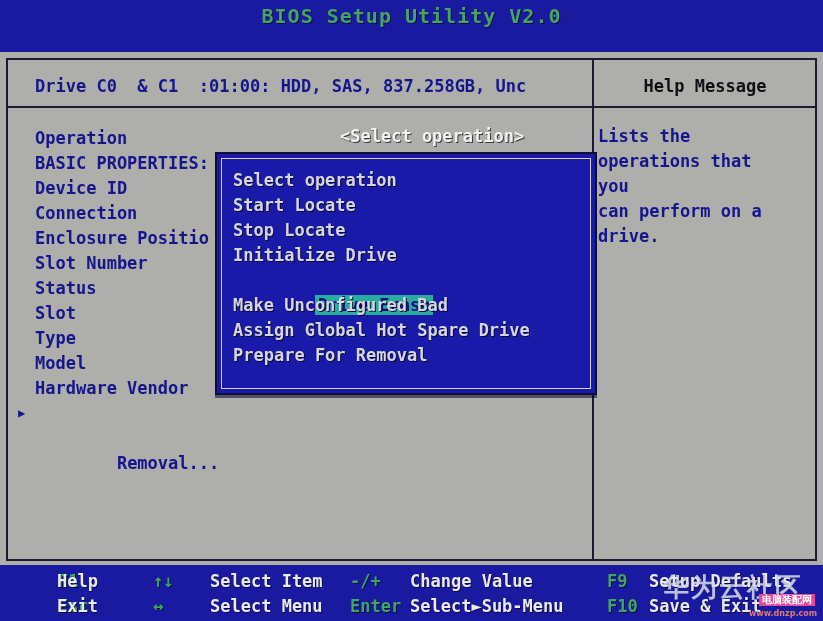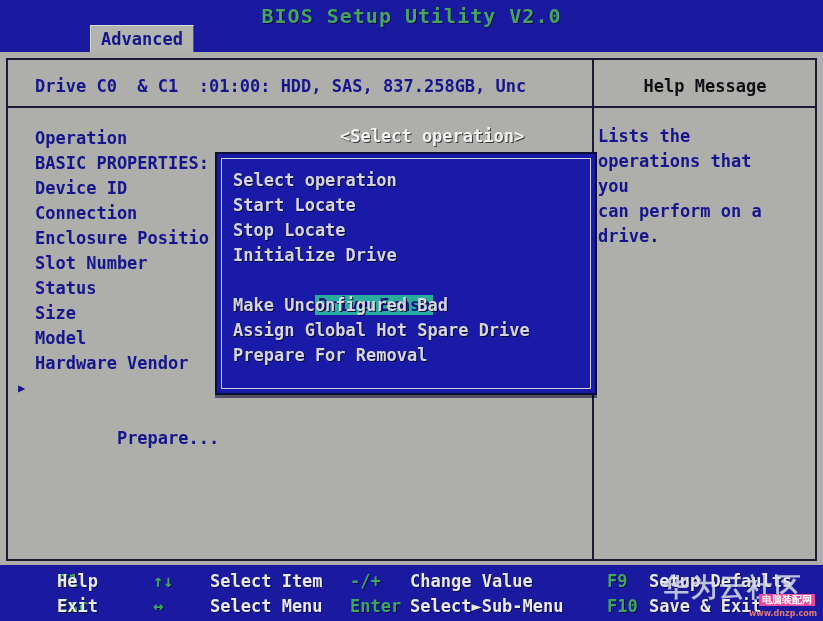--- a/index.html
+++ b/index.html
@@ -86,44 +86,44 @@
 </style>
 </head>
 <body>
 
 <div class="screen">
 
   <div class="title-bar">
     <div class="title-text">BIOS Setup Utility V2.0</div>
   </div>
 
-  <div class="tab">Advanced</div>
 
   <div class="main-frame">
     <div class="main-border"></div>
     <div class="v-divider"></div>
     <div class="h-header-line"></div>
 
     <div class="drive-header">Drive C0  &amp; C1  :01:00: HDD, SAS, 837.258GB, Unc</div>
     <div class="help-title">Help Message</div>
 
     <div class="menu">
       <div class="menu-item">Operation</div>
       <div class="menu-item">BASIC PROPERTIES:</div>
       <div class="menu-item">Device ID</div>
       <div class="menu-item">Connection</div>
       <div class="menu-item">Enclosure Positio</div>
       <div class="menu-item">Slot Number</div>
       <div class="menu-item">Status</div>
-      <div class="menu-item">Size</div>
+      <div class="menu-item">Slot</div>
+      <div class="menu-item">Type</div>
       <div class="menu-item">Model</div>
       <div class="menu-item">Hardware Vendor</div>
       <div class="menu-item">
         <span class="adv-arrow">▶</span>
-        <span>Prepare...</span>
+        <span>Removal...</span>
       </div>
     </div>
 
     <div class="op-value">&lt;Select operation&gt;</div>
 
     <div class="help-text">
       <div>Lists the</div>
       <div>operations that you</div>
       <div>can perform on a</div>
       <div>drive.</div>

